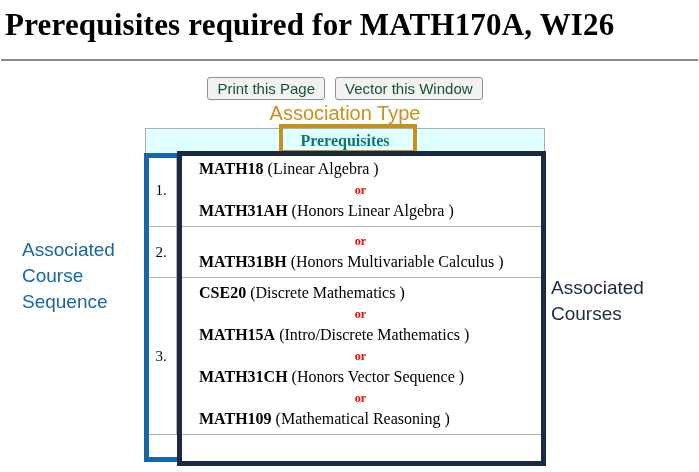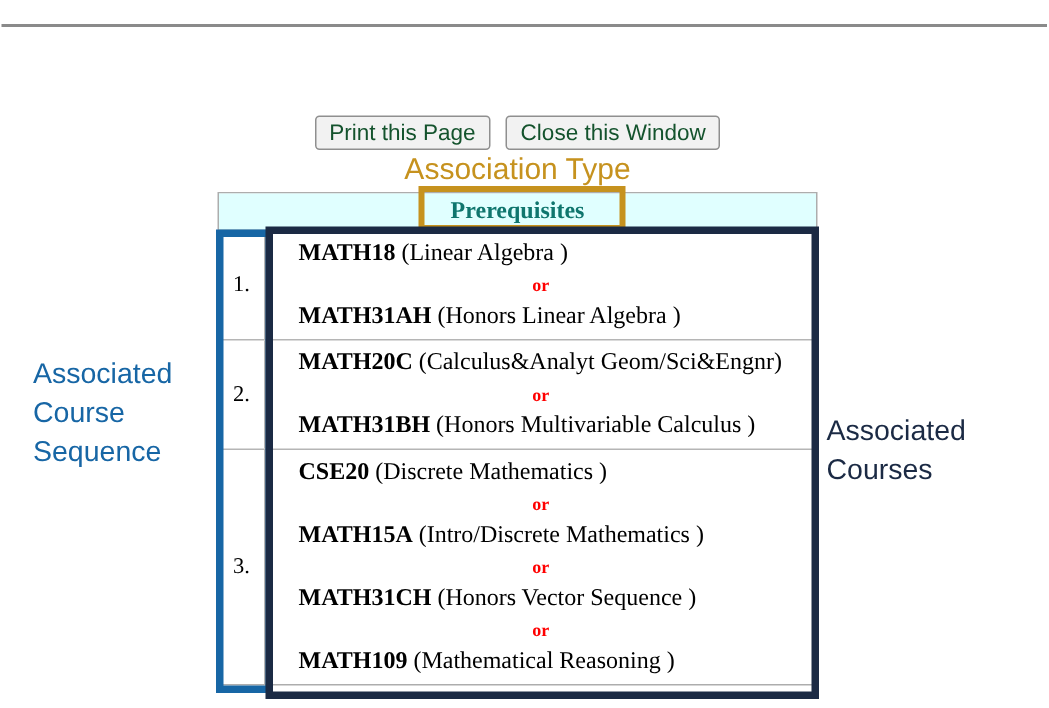--- a/index.html
+++ b/index.html
@@ -43,45 +43,45 @@
   .side-label{position:absolute;font-family:"Liberation Sans",sans-serif;
               font-size:19px;line-height:26px;}
   .side-label.seq{left:22px;top:237px;width:125px;color:var(--blue,#1766A5);}
   .side-label.crs{left:551px;top:275px;width:146px;color:var(--navy,#1B2A44);}
 </style>
 </head>
 <body>
 
 <div class="page">
 
+  <h1 class="title">Prerequisites required for MATH170A, WI26</h1>
   <hr class="rule">
 
   <div class="content">
     <div class="toolbar">
       <button class="btn">Print this Page</button>
-      <button class="btn">Close this Window</button>
+      <button class="btn">Vector this Window</button>
     </div>
 
     <div class="assoc-type">Association Type</div>
 
     <div class="ptable">
       <div class="thead">Prerequisites</div>
       <div class="tbody">
           <div class="row">
             <div class="num-cell">1.</div>
             <div class="courses-cell">
               <div class="course-line"><span class="code">MATH18</span><span class="desc"> (Linear Algebra )</span></div>
               <div class="or-line">or</div>
               <div class="course-line"><span class="code">MATH31AH</span><span class="desc"> (Honors Linear Algebra )</span></div>
             </div>
           </div>
           <div class="row">
             <div class="num-cell">2.</div>
             <div class="courses-cell">
-              <div class="course-line"><span class="code">MATH20C</span><span class="desc"> (Calculus&amp;Analyt Geom/Sci&amp;Engnr)</span></div>
               <div class="or-line">or</div>
               <div class="course-line"><span class="code">MATH31BH</span><span class="desc"> (Honors Multivariable Calculus )</span></div>
             </div>
           </div>
           <div class="row">
             <div class="num-cell">3.</div>
             <div class="courses-cell">
               <div class="course-line"><span class="code">CSE20</span><span class="desc"> (Discrete Mathematics )</span></div>
               <div class="or-line">or</div>
               <div class="course-line"><span class="code">MATH15A</span><span class="desc"> (Intro/Discrete Mathematics )</span></div>

